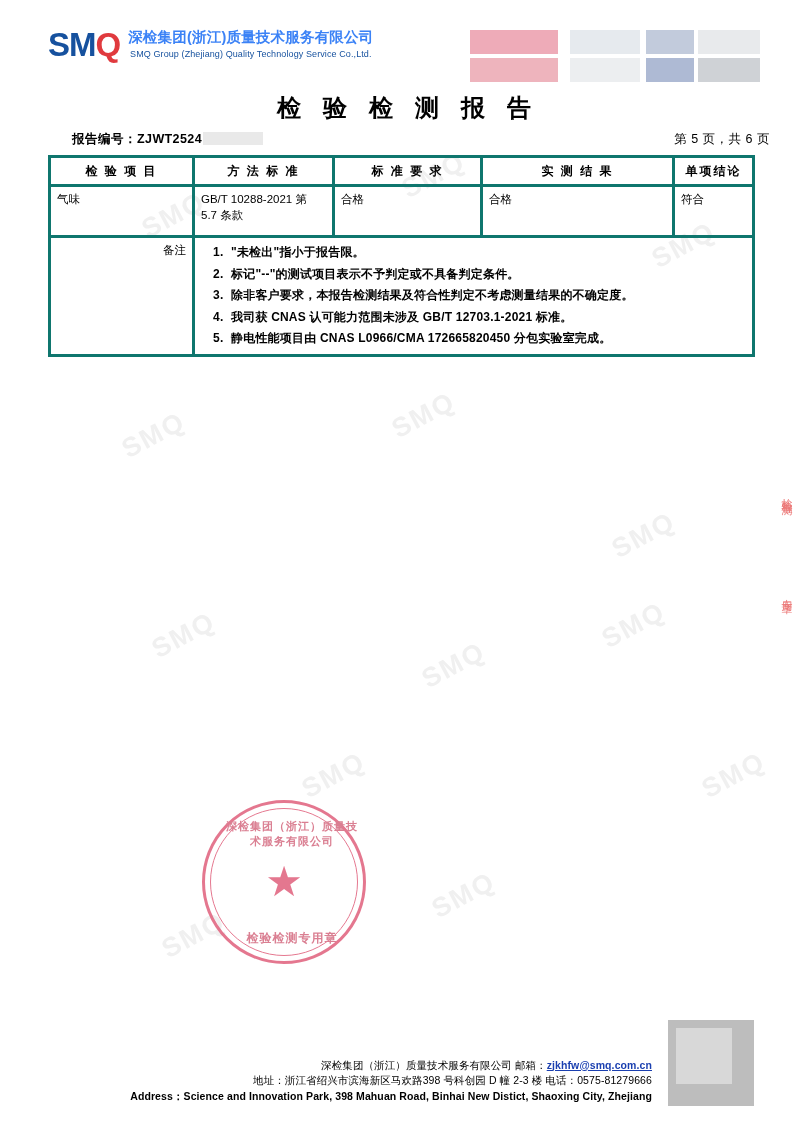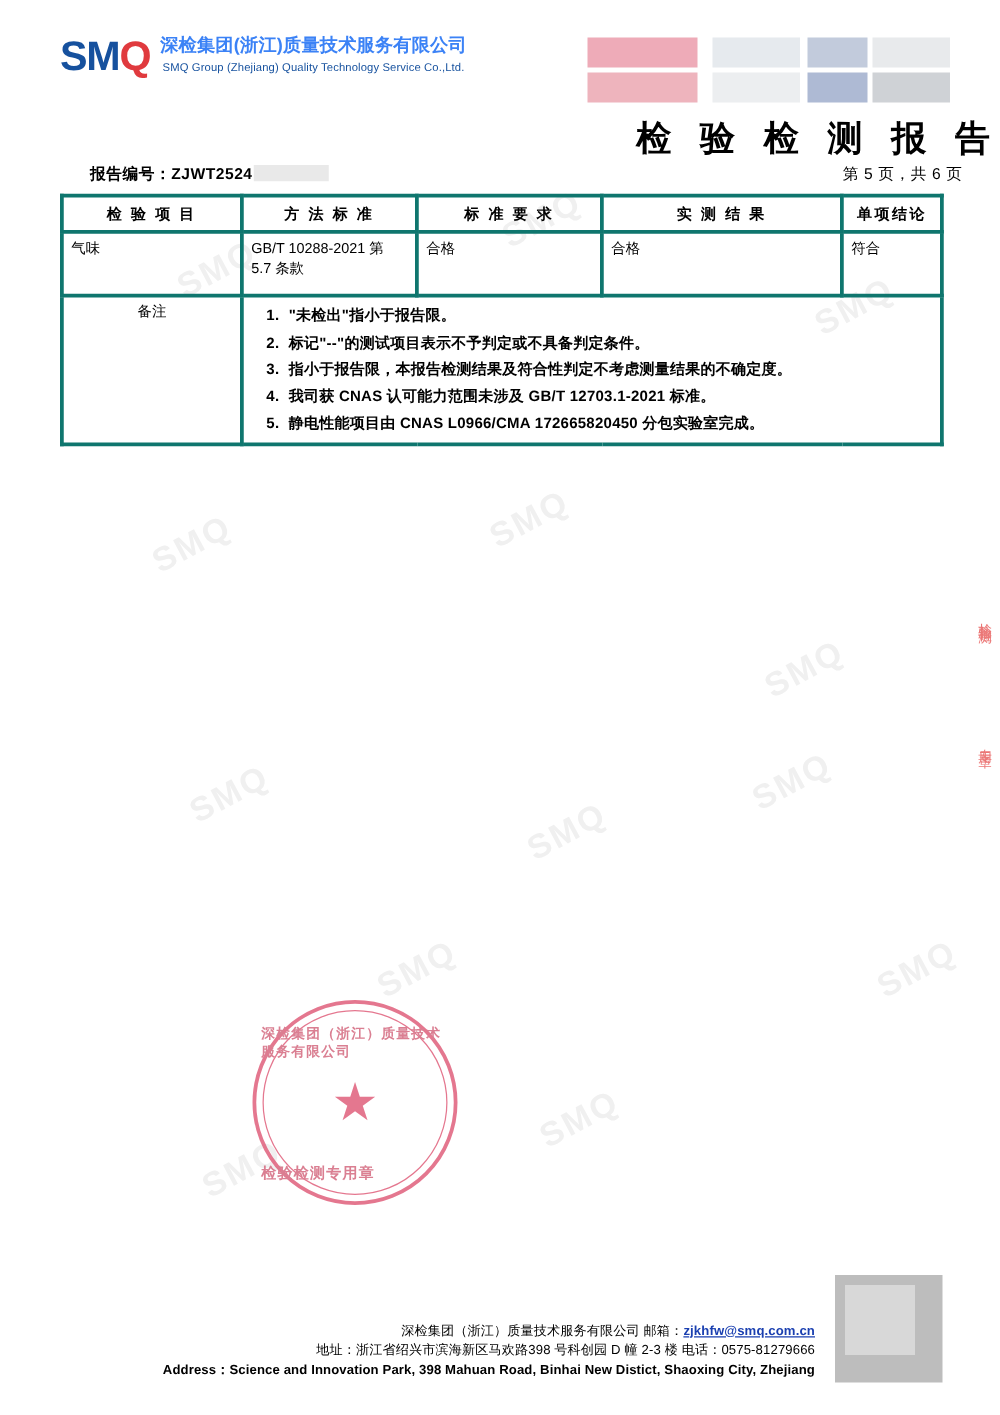--- a/index.html
+++ b/index.html
@@ -98,24 +98,24 @@
   .sw {
     position: absolute;
   }
 
   
   .doc-title {
     position: absolute;
     top: 92px;
     left: 16px;
     right: 0;
-    text-align: right;
+    text-align: center;
     font-family: "Liberation Serif", serif;
     font-weight: bold;
-    font-size: 28px;
+    font-size: 24px;
     letter-spacing: 8px;
     z-index: 2;
   }
 
   
   .report-line {
     position: absolute;
     top: 131px;
     left: 48px;
     right: 30px;
@@ -184,21 +184,21 @@
   .col2 { width: 140px; }
   .col3 { width: 148px; }
   .col4 { width: 192px; }
   .col5 { width: 80px; }
 
   .cell-item { line-height: 19px; }
   .cell-method { line-height: 19px; }
 
   .remark-label {
     vertical-align: middle;
-    text-align: center;
+    text-align: right;
     padding-left: 6px;
   }
   .remark-body {
     padding: 6px 6px 8px 6px;
   }
   .remark-body ol {
     margin: 0;
     padding: 0 0 0 26px;
     list-style: decimal;
   }
@@ -232,22 +232,23 @@
     position: absolute;
     left: 50%;
     top: 50%;
     transform: translate(-50%, -50%);
     color: #e0607c;
     font-size: 42px;
     line-height: 42px;
   }
   .stamp-top, .stamp-bottom {
     position: absolute;
-    left: 4px;
+    left: 16px;
     right: 0;
+    text-align: center;
     color: #d4697f;
     font-size: 11px;
     font-weight: bold;
     letter-spacing: 1px;
   }
   .stamp-top { top: 16px; }
   .stamp-bottom { bottom: 14px; font-size: 12px; }
 
   
   .edge-mark {
@@ -375,21 +376,21 @@
         <td>合格</td>
         <td>合格</td>
         <td>符合</td>
       </tr>
       <tr>
         <td class="remark-label">备注</td>
         <td class="remark-body" colspan="4">
           <ol>
             <li>"未检出"指小于报告限。</li>
             <li>标记"--"的测试项目表示不予判定或不具备判定条件。</li>
-            <li>指小于报告限，本报告检测结果及符合性判定不考虑测量结果的不确定度。</li>
+            <li>除非客户要求，本报告检测结果及符合性判定不考虑测量结果的不确定度。</li>
             <li>我司获 CNAS 认可能力范围未涉及 GB/T 12703.1-2021 标准。</li>
             <li>静电性能项目由 CNAS L0966/CMA 172665820450 分包实验室完成。</li>
           </ol>
         </td>
       </tr>
     </tbody>
   </table>
 
   <div class="stamp">
     <div class="stamp-inner"></div>

